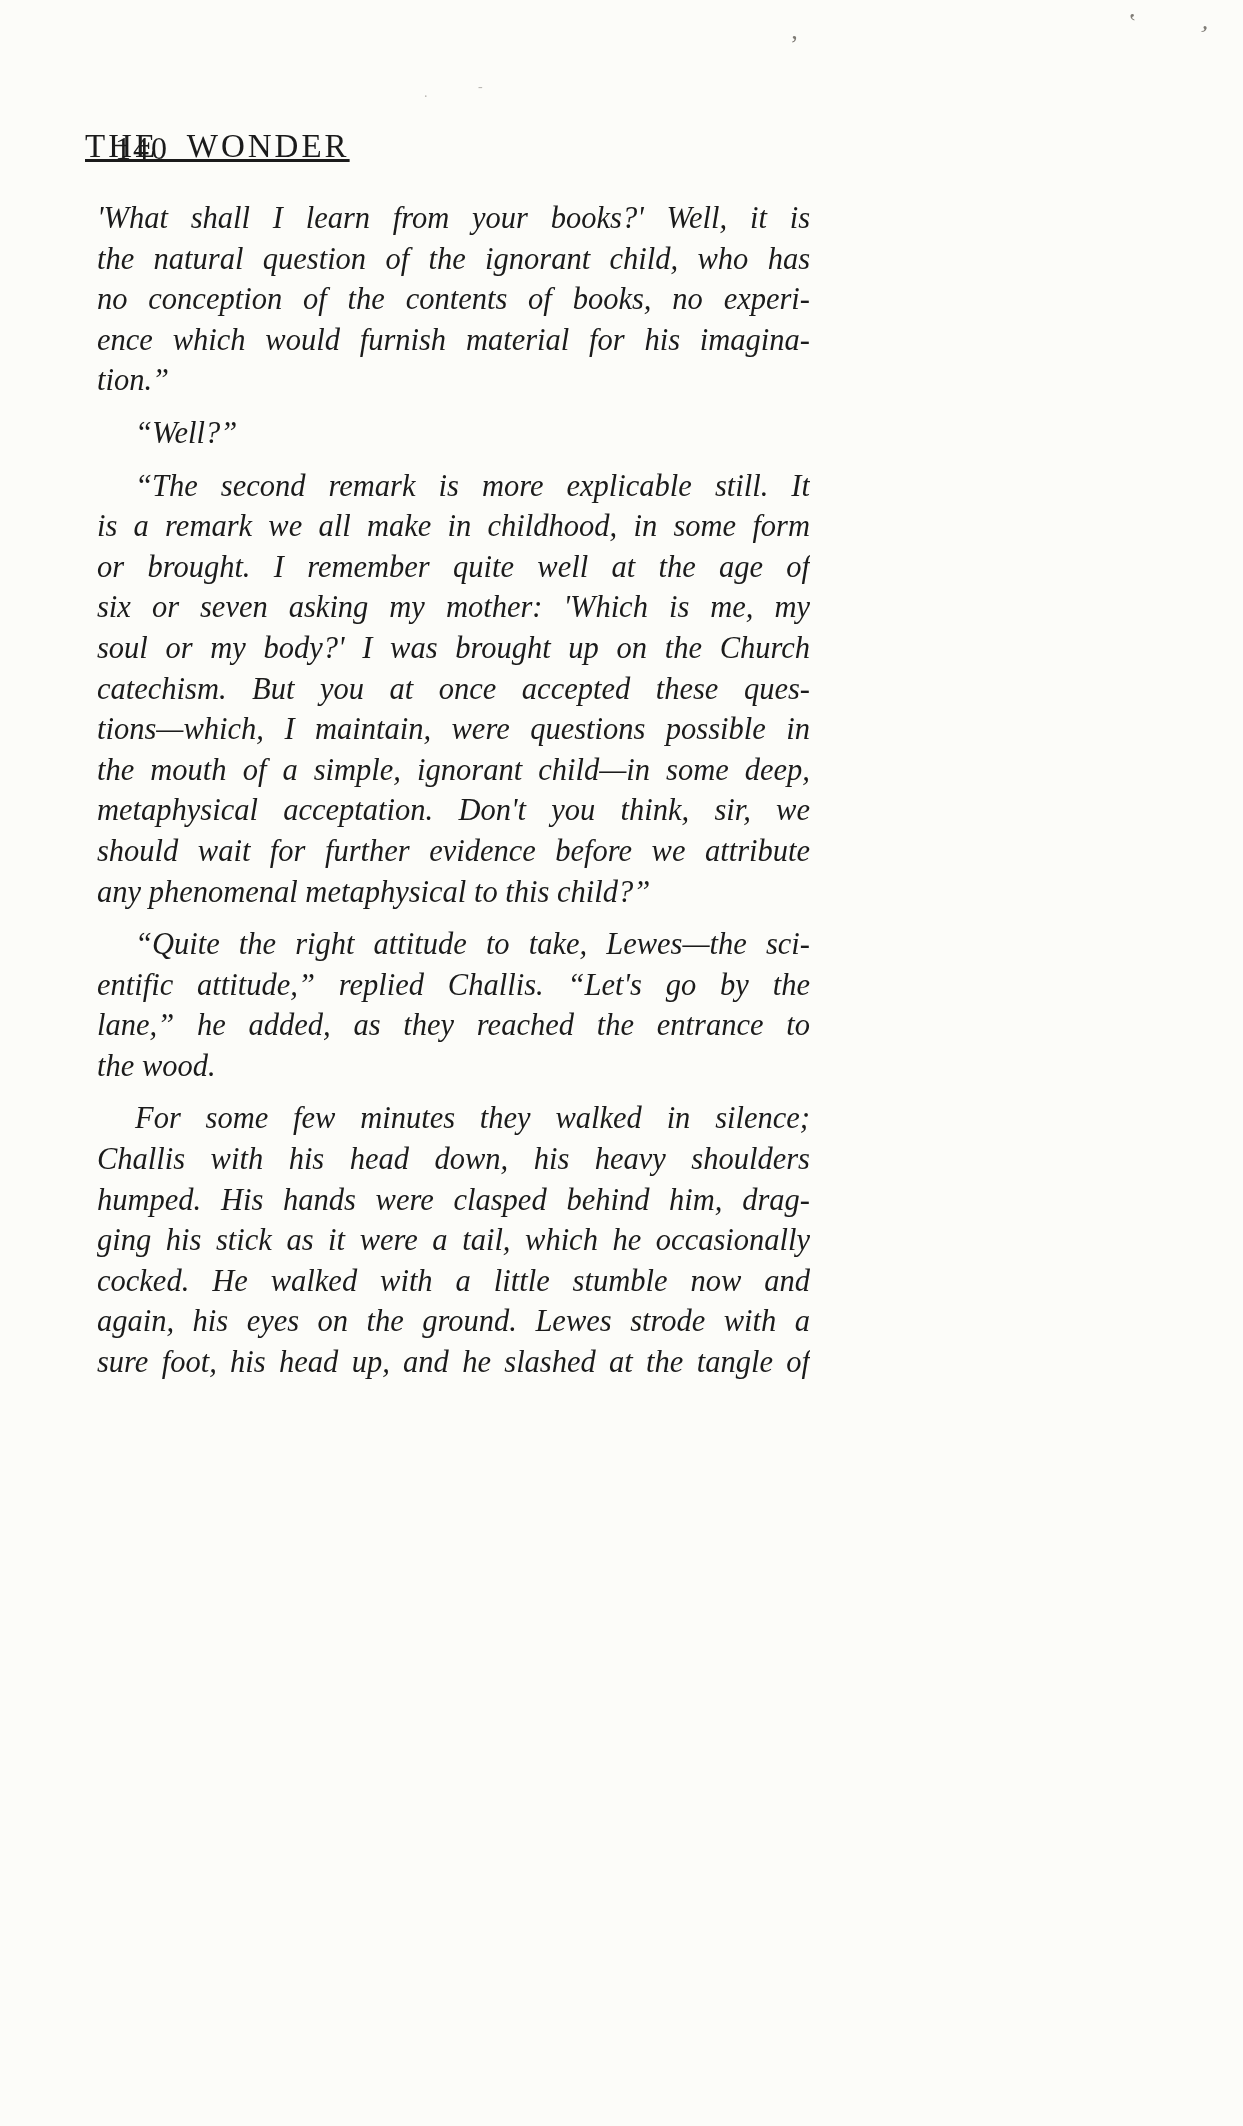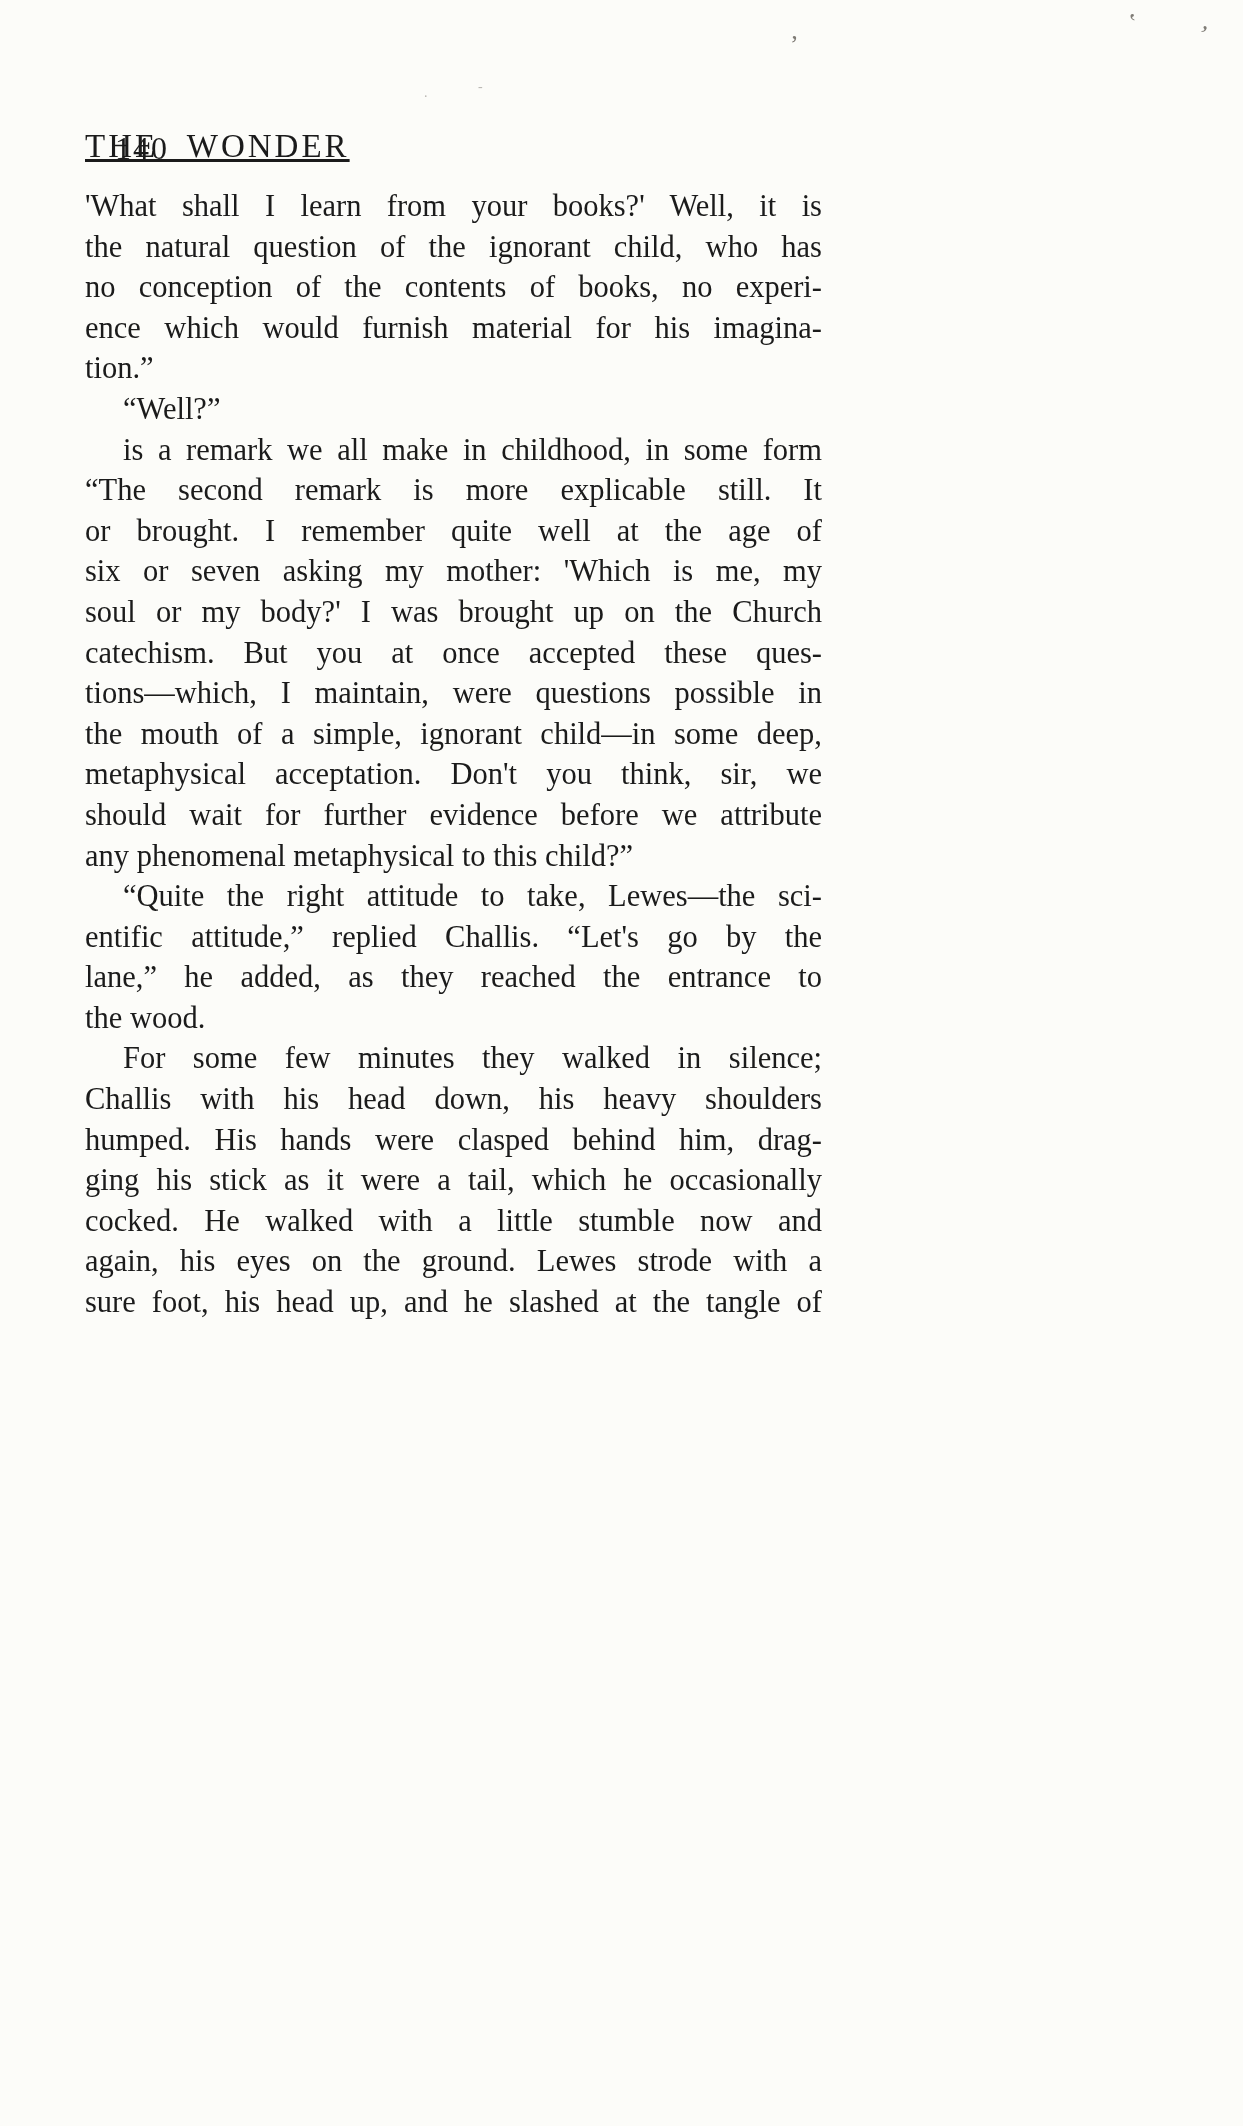--- a/index.html
+++ b/index.html
@@ -41,21 +41,21 @@
     word-spacing: 18px;
   }
   
   .page-body {
     position: absolute;
     top: 186px;
     left: 85px;
     width: 737px;
     font-size: 30.5px;
   }
-  .paragraph { margin: 0; }
+  .paragraph { margin: 12px; font-style: italic; }
   .line {
     line-height: 40.6px;
     text-align: justify;
     text-align-last: justify;
     overflow: hidden;
     white-space: normal;
   }
   .line.last {
     text-align: right;
     text-align-last: left;
@@ -98,22 +98,22 @@
         <div class="line">'What shall I learn from your books?' Well, it is</div>
         <div class="line">the natural question of the ignorant child, who has</div>
         <div class="line">no conception of the contents of books, no experi-</div>
         <div class="line">ence which would furnish material for his imagina-</div>
         <div class="line last">tion.”</div>
       </div>
       <div class="paragraph indent">
         <div class="line last">“Well?”</div>
       </div>
       <div class="paragraph indent">
+        <div class="line">“The second remark is more explicable still. It</div>
         <div class="line">is a remark we all make in childhood, in some form</div>
-        <div class="line">“The second remark is more explicable still. It</div>
         <div class="line">or brought. I remember quite well at the age of</div>
         <div class="line">six or seven asking my mother: 'Which is me, my</div>
         <div class="line">soul or my body?' I was brought up on the Church</div>
         <div class="line">catechism. But you at once accepted these ques-</div>
         <div class="line">tions—which, I maintain, were questions possible in</div>
         <div class="line">the mouth of a simple, ignorant child—in some deep,</div>
         <div class="line">metaphysical acceptation. Don't you think, sir, we</div>
         <div class="line">should wait for further evidence before we attribute</div>
         <div class="line last">any phenomenal metaphysical to this child?”</div>
       </div>

